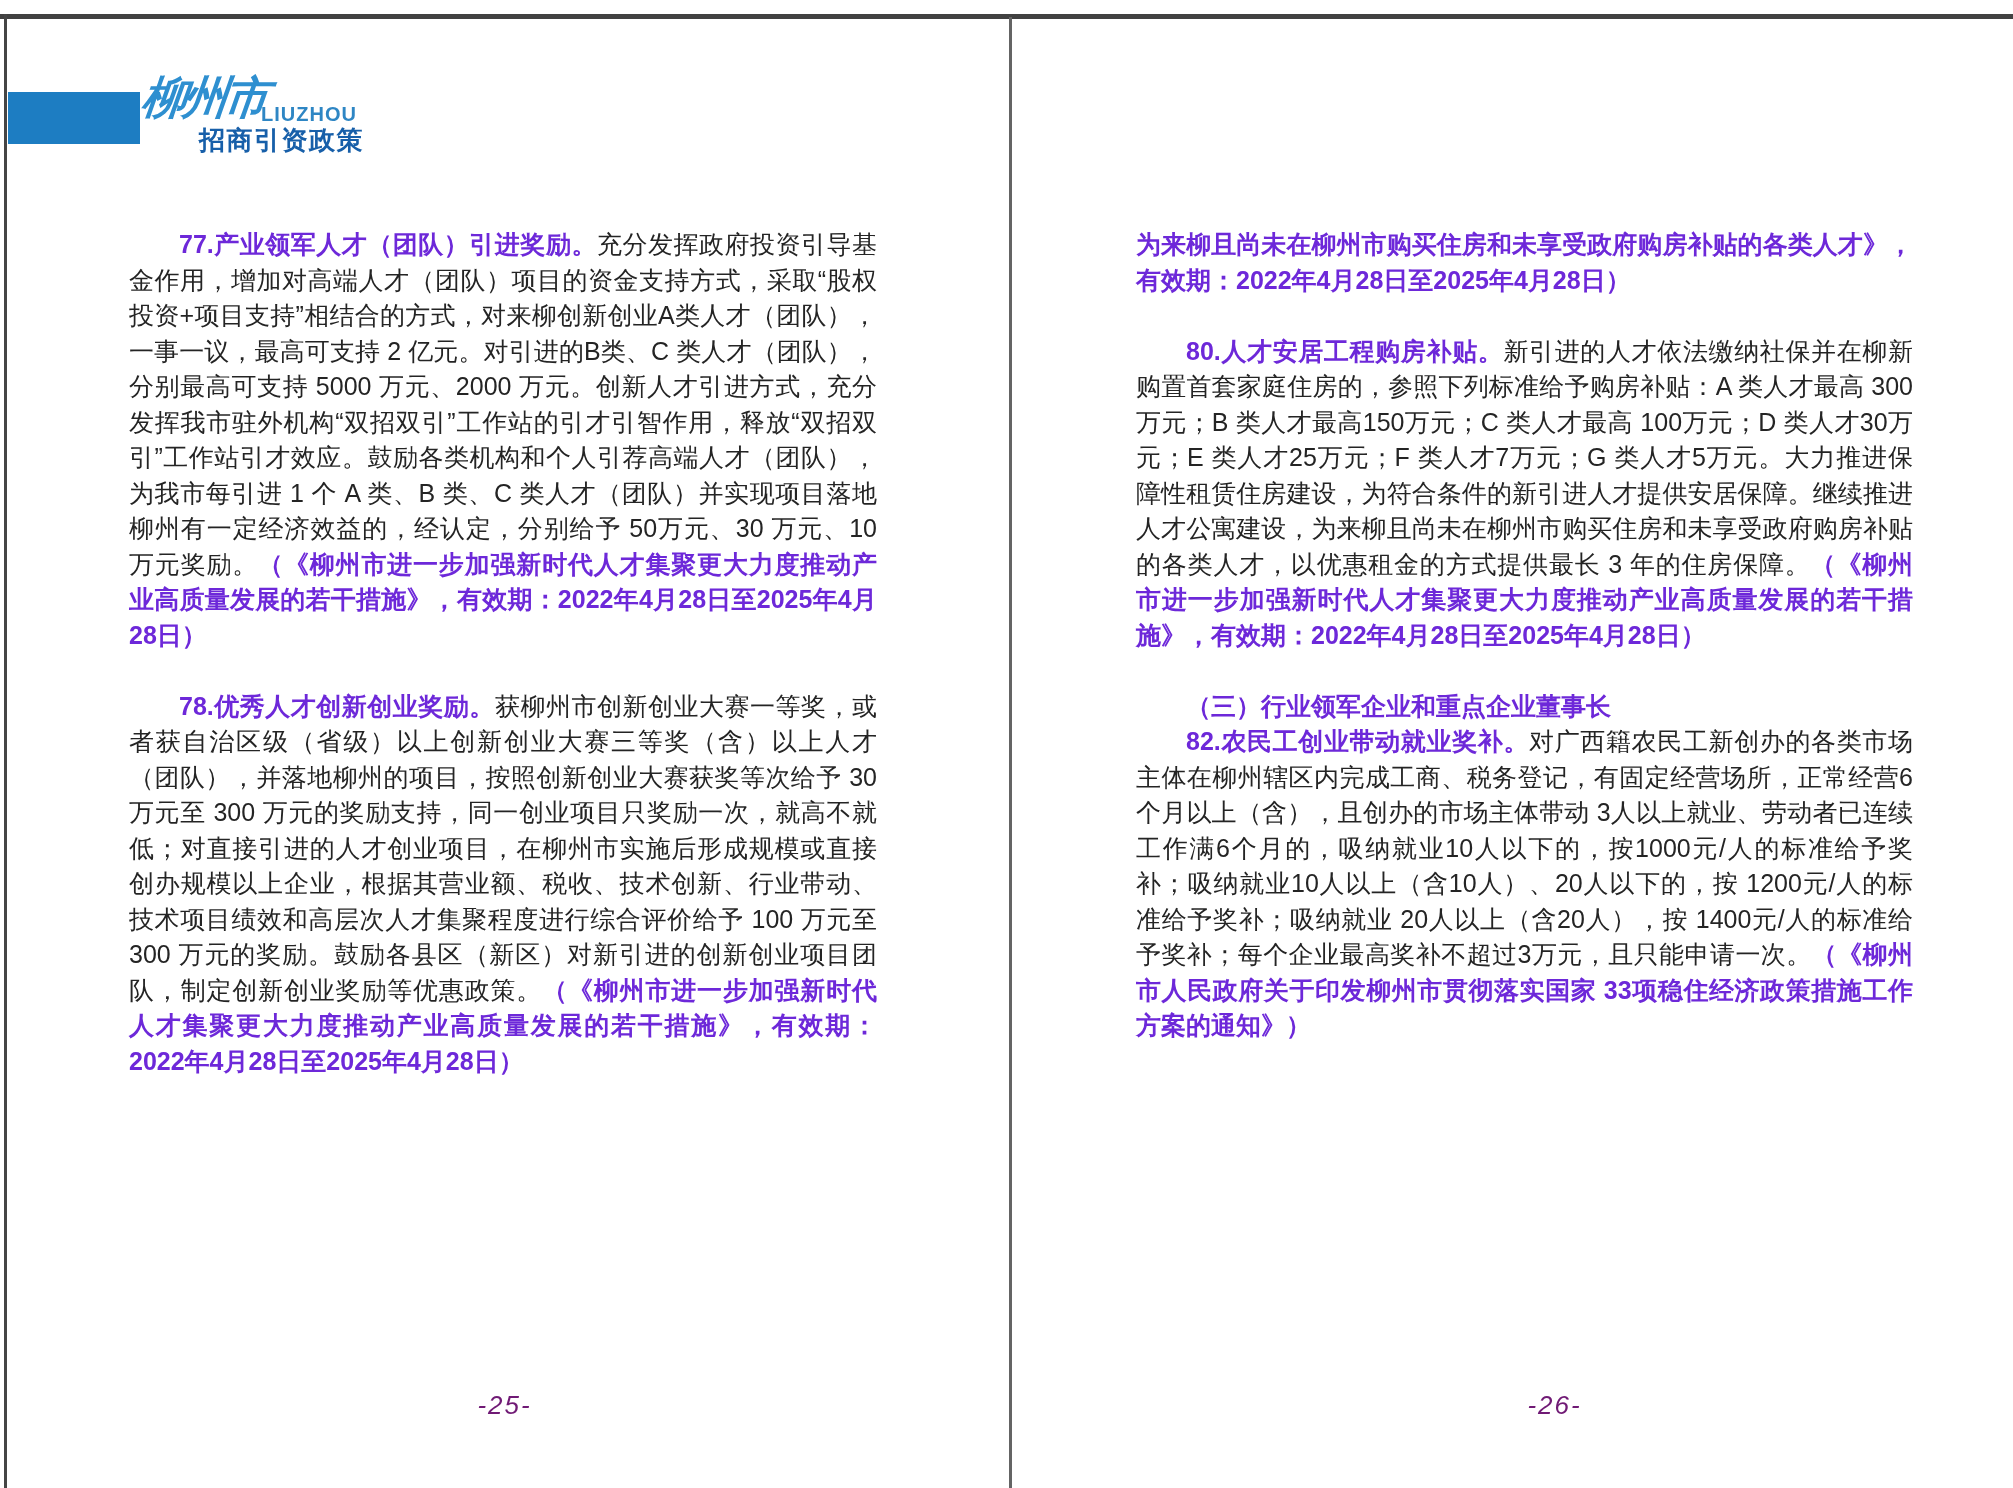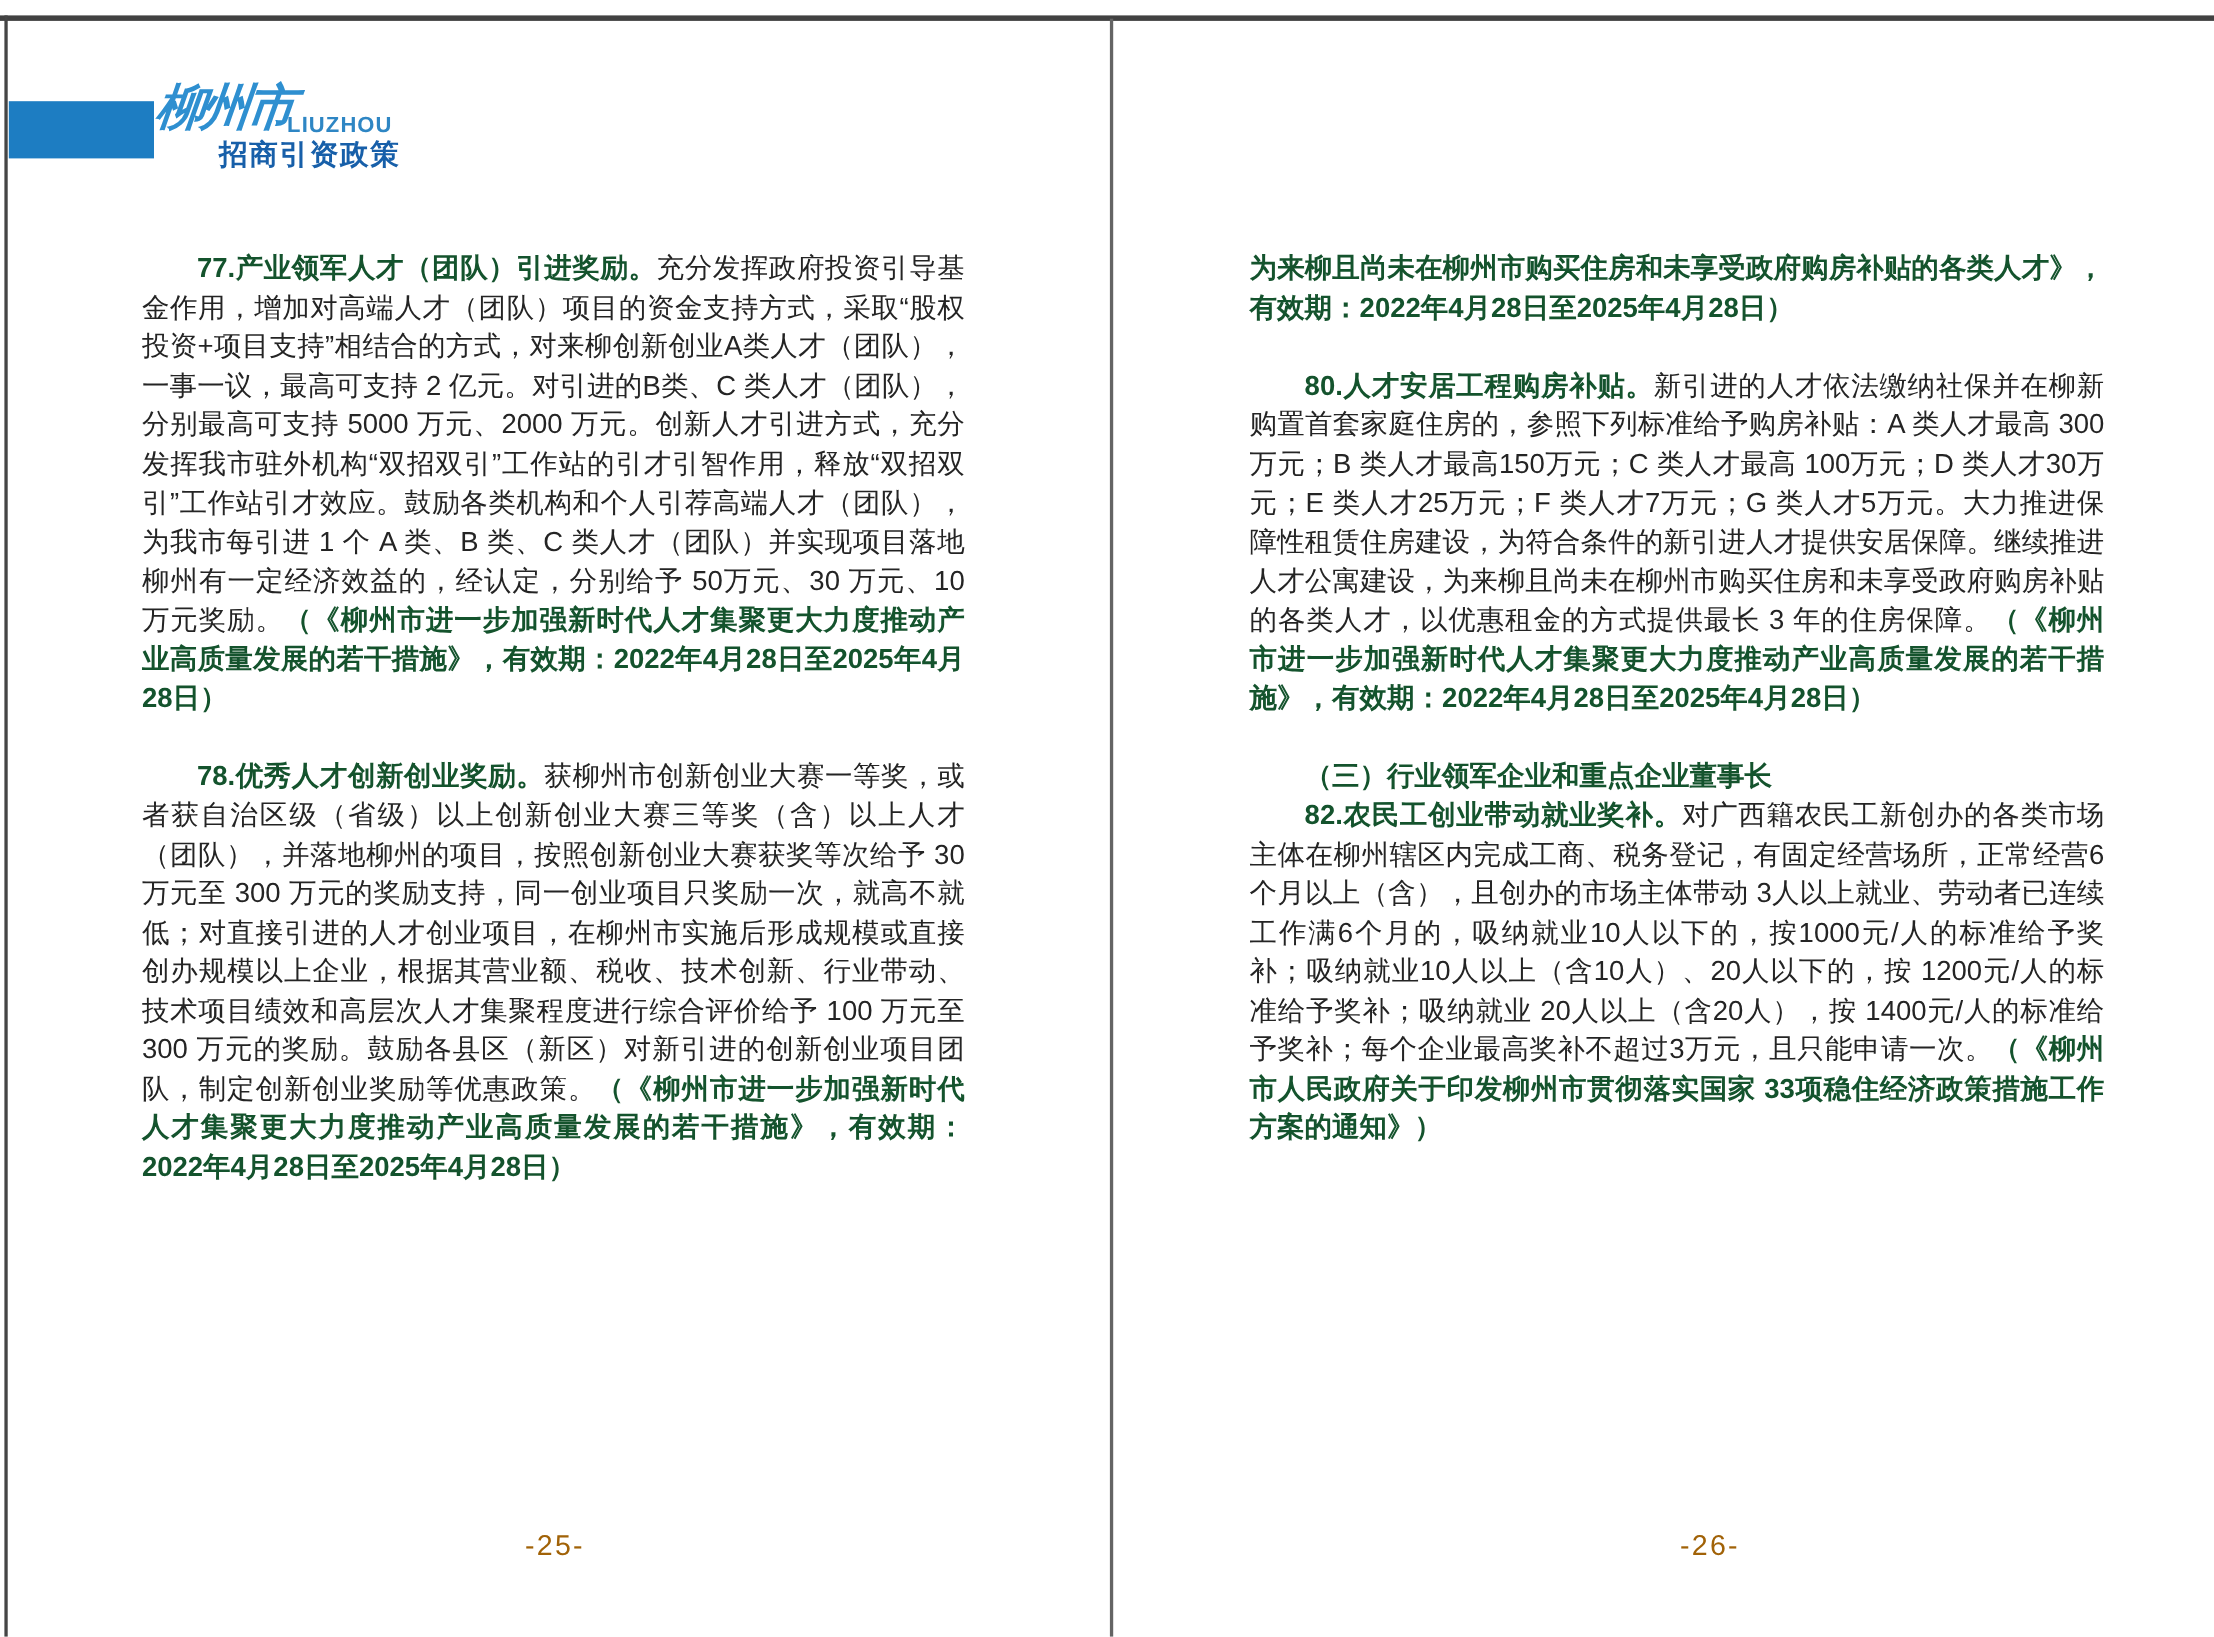--- a/index.html
+++ b/index.html
@@ -26,23 +26,23 @@
   .col{
     position:absolute;top:227px;
     font-size:25px;line-height:35.5px;color:#242424;
     text-align:justify;
   }
   .col-left{left:129px;width:748px;}
   .col-right{left:1136px;width:777px;}
   .paragraph{margin:0 0 35.5px 0;text-indent:2em;}
   .continuation{margin:0 0 35.5px 0;text-indent:0;}
   .heading{margin:0;text-indent:2em;font-weight:bold;color:#141414;}
-  .bold{font-weight:bold;color:#14532d;}
+  .bold{font-weight:bold;color:#6d28d9;}
   
-  .page-num{position:absolute;top:1390px;font-size:26px;color:#a16207;letter-spacing:2px;text-align:center;}
+  .page-num{position:absolute;top:1390px;font-size:26px;color:#701a75;letter-spacing:2px;text-align:center;font-style:italic;}
   .page-num-left{left:0;width:1009px;}
   .page-num-right{left:996px;width:1117px;}
 </style>
 </head>
 <body>
 
 <div class="rule-top"></div>
 <div class="rule-left"></div>
 <div class="rule-center"></div>
 

